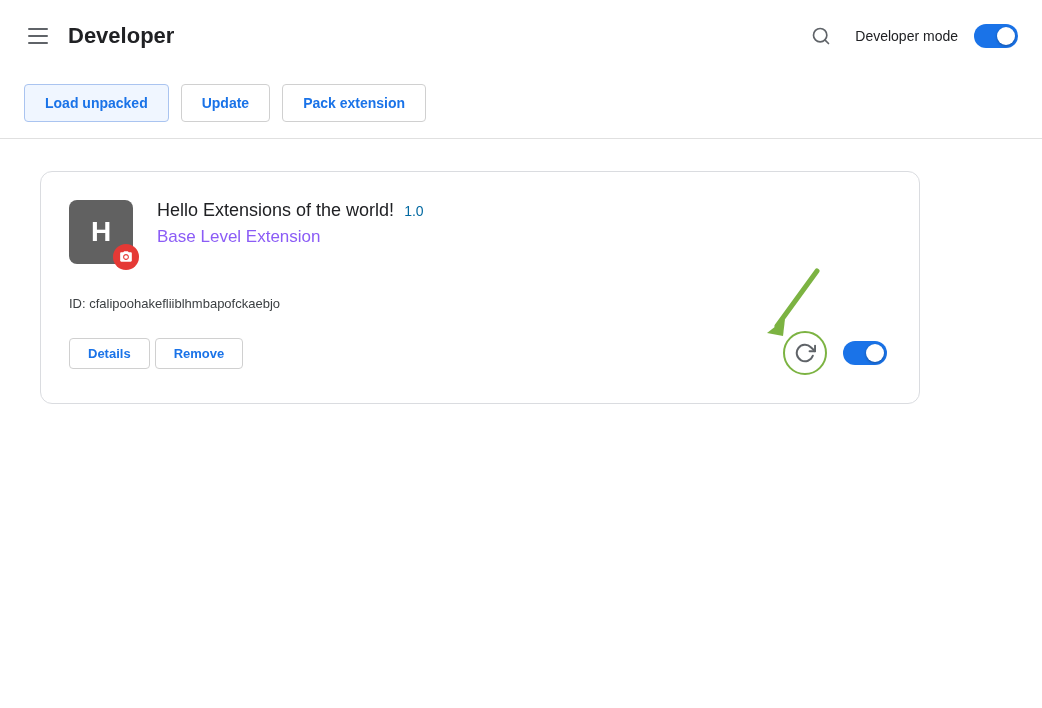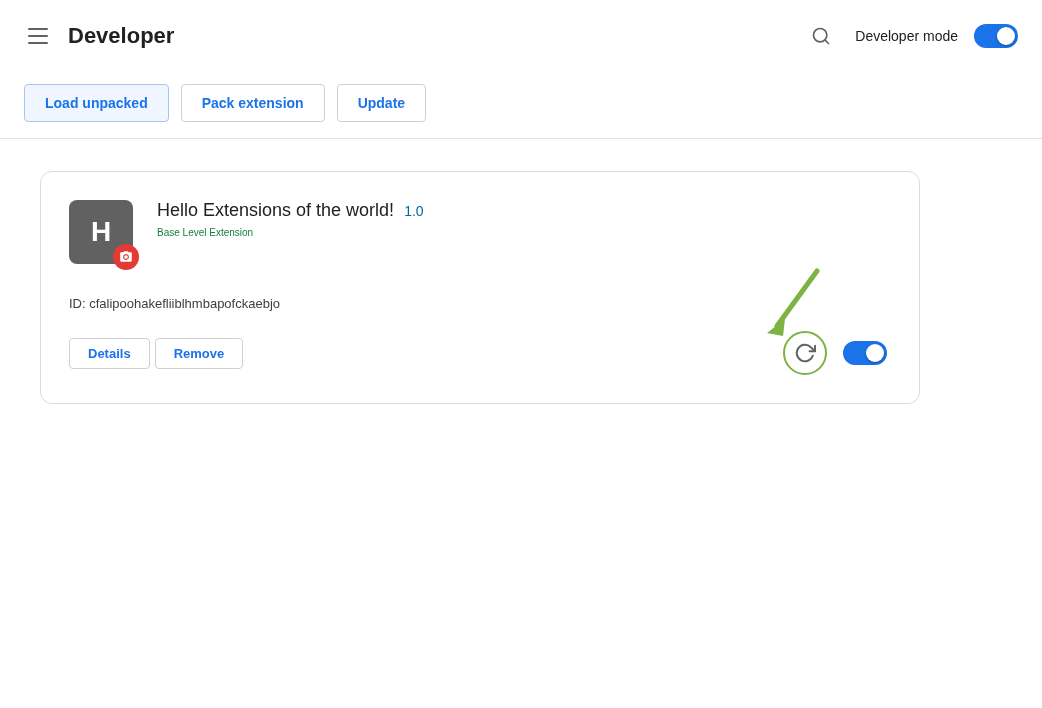--- a/index.html
+++ b/index.html
@@ -148,22 +148,22 @@
     .ext-name {
       font-size: 18px;
       font-weight: 500;
       color: #202124;
     }
     .ext-version {
       font-size: 14px;
       color: #0369a1;
     }
     .ext-desc {
-      font-size: 10px;
-      color: #15803d;
+      font-size: 17px;
+      color: #8b5cf6;
     }
 
     
     .ext-id {
       font-size: 13px;
       color: #3c4043;
       margin-bottom: 20px;
     }
 
     
@@ -279,22 +279,22 @@
   </div>
   <div class="dev-mode-label">Developer mode</div>
   <div class="toggle-switch">
     <div class="track"></div>
     <div class="thumb"></div>
   </div>
 </div>
 
 <div class="toolbar">
   <button class="toolbar-btn active">Load unpacked</button>
+  <button class="toolbar-btn">Update</button>
   <button class="toolbar-btn">Pack extension</button>
-  <button class="toolbar-btn">Update</button>
 </div>
 
 <div class="main">
   <div class="extension-card">
     <div class="card-top">
       <div class="ext-icon-wrap">
         <div class="ext-icon">
           <span>H</span>
         </div>
         <div class="ext-badge">

